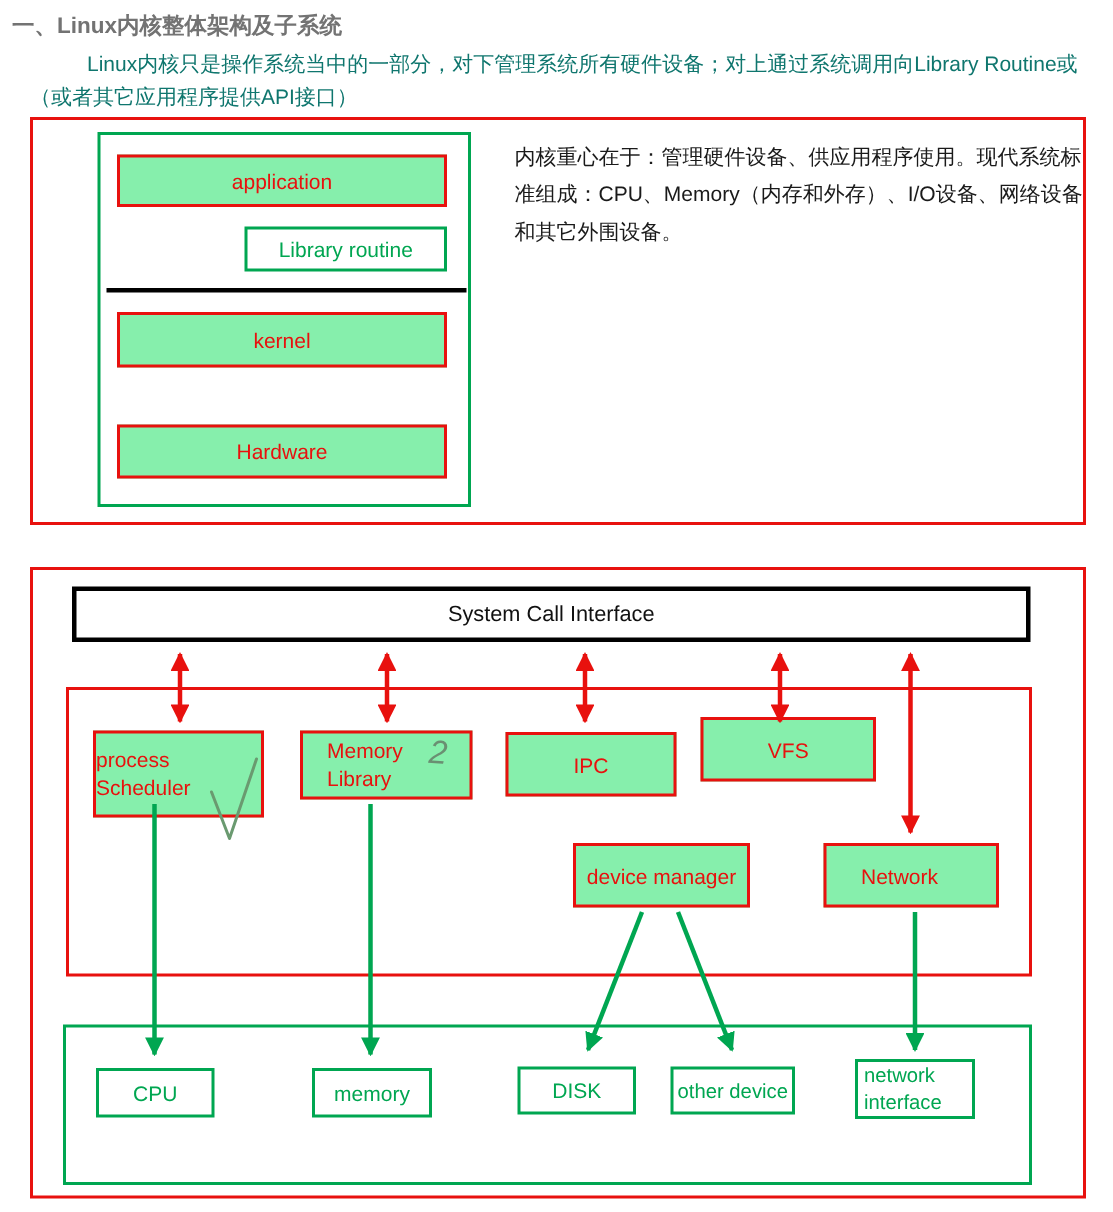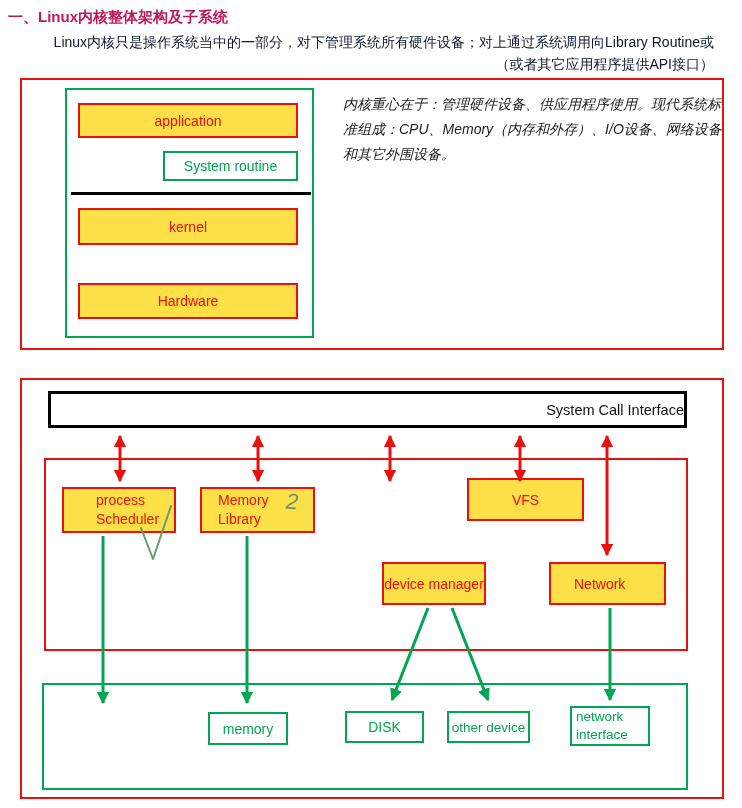--- a/index.html
+++ b/index.html
@@ -1,91 +1,97 @@
 <!DOCTYPE html>
 <html><head>
 <meta charset="utf-8">
 <style>
   html,body{margin:0;padding:0;background:#ffffff;font-family:"Liberation Sans","DejaVu Sans",sans-serif;}
   #canvas{position:relative;width:742px;height:808px;background:#ffffff;overflow:hidden;}
-  .title{position:absolute;left:8px;top:8px;font-size:15px;font-weight:bold;color:#be185d;}
-  .intro{position:absolute;left:8px;top:31px;width:706px;font-size:14px;color:#0f172a;line-height:22px;text-indent:38px;text-align:right;}
+  .title{position:absolute;left:8px;top:8px;font-size:15px;font-weight:bold;color:#737373;}
+  .intro{position:absolute;left:20px;top:31px;width:706px;font-size:14px;color:#0f766e;line-height:22px;text-indent:38px;}
   .frame-red{position:absolute;box-sizing:border-box;border:2px solid #e8110e;}
   .frame-green{position:absolute;box-sizing:border-box;border:2px solid #00a651;}
   .rbox{position:absolute;box-sizing:border-box;border:2px solid #e8110e;color:#e8110e;
-        font-size:14px;display:flex;align-items:center;justify-content:center;background:#fde047;}
+        font-size:14px;display:flex;align-items:center;justify-content:center;background:#86efac;}
   .gbox{position:absolute;box-sizing:border-box;border:2px solid #00a651;color:#00a651;
         font-size:14px;display:flex;align-items:center;justify-content:center;background:#fff;}
   .left-align{justify-content:flex-start;}
   .two-line{flex-direction:column;align-items:flex-start;justify-content:center;line-height:19px;}
   .syscall{position:absolute;box-sizing:border-box;border:3px solid #000;color:#111;font-size:14.5px;
-           display:flex;align-items:center;justify-content:flex-end;background:#fff;}
-  .desc{position:absolute;left:343px;top:92px;width:382px;font-size:14px;color:#1a1a1a;line-height:25px;font-style:italic;}
+           display:flex;align-items:center;justify-content:center;background:#fff;}
+  .desc{position:absolute;left:343px;top:92px;width:382px;font-size:14px;color:#1a1a1a;line-height:25px;}
   .sep{position:absolute;background:#000;}
   .hand2{position:absolute;left:286px;top:489px;font-size:22px;color:#6a8f72;font-style:italic;transform:rotate(4deg);}
   svg.overlay{position:absolute;left:0;top:0;pointer-events:none;}
 </style>
 </head>
 <body>
 
 <div id="canvas">
 
   <div class="title">一、Linux内核整体架构及子系统</div>
   <div class="intro">Linux内核只是操作系统当中的一部分，对下管理系统所有硬件设备；对上通过系统调用向Library Routine或（或者其它应用程序提供API接口）</div>
 
   <div class="frame-red" style="left:20px;top:78px;width:704px;height:272px"></div>
   <div class="frame-green" style="left:65px;top:88px;width:249px;height:250px"></div>
 
   <div class="rbox" style="left:78px;top:103px;width:220px;height:35px">
     <span>application</span>
   </div>
   <div class="gbox" style="left:163px;top:151px;width:135px;height:30px">
-    <span>System routine</span>
+    <span>Library routine</span>
   </div>
   <div class="sep" style="left:71px;top:192px;width:240px;height:3px"></div>
   <div class="rbox" style="left:78px;top:283px;width:220px;height:36px">
     <span>Hardware</span>
   </div>
   <div class="rbox" style="left:78px;top:208px;width:220px;height:37px">
     <span>kernel</span>
   </div>
 
   <div class="desc">内核重心在于：管理硬件设备、供应用程序使用。现代系统标准组成：CPU、Memory（内存和外存）、I/O设备、网络设备和其它外围设备。</div>
 
   <div class="frame-red" style="left:20px;top:378px;width:704px;height:421px"></div>
 
   <div class="syscall" style="left:48px;top:391px;width:639px;height:37px">
     <span>System Call Interface</span>
   </div>
 
   <div class="frame-red" style="left:44px;top:458px;width:644px;height:193px"></div>
 
-  <div class="rbox two-line" style="left:62px;top:487px;width:114px;height:46px;padding-left:32px">
+  <div class="rbox two-line" style="left:62px;top:487px;width:114px;height:58px;padding-left:0">
     <span>process</span>
     <span>Scheduler</span>
   </div>
   <div class="rbox two-line" style="left:200px;top:487px;width:115px;height:46px;padding-left:16px">
     <span>Memory</span>
     <span>Library</span>
   </div>
   <div class="hand2">2</div>
 
+  <div class="rbox" style="left:337px;top:488px;width:114px;height:43px">
+    <span>IPC</span>
+  </div>
   <div class="rbox" style="left:467px;top:478px;width:117px;height:43px">
     <span>VFS</span>
   </div>
 
-  <div class="rbox" style="left:382px;top:562px;width:104px;height:43px">
+  <div class="rbox" style="left:382px;top:562px;width:118px;height:43px">
     <span>device manager</span>
   </div>
   <div class="rbox left-align" style="left:549px;top:562px;width:117px;height:43px;padding-left:23px">
     <span>Network</span>
   </div>
 
   <div class="frame-green" style="left:42px;top:683px;width:646px;height:107px"></div>
 
+  <div class="gbox" style="left:64px;top:712px;width:79px;height:33px">
+    <span>CPU</span>
+  </div>
   <div class="gbox" style="left:208px;top:712px;width:80px;height:33px">
     <span>memory</span>
   </div>
   <div class="gbox" style="left:345px;top:711px;width:79px;height:32px">
     <span>DISK</span>
   </div>
   <div class="gbox" style="left:447px;top:711px;width:83px;height:32px;font-size:13.5px">
     <span>other device</span>
   </div>
   <div class="gbox two-line" style="left:570px;top:706px;width:80px;height:40px;padding-left:4px;font-size:13.5px;line-height:18px">

